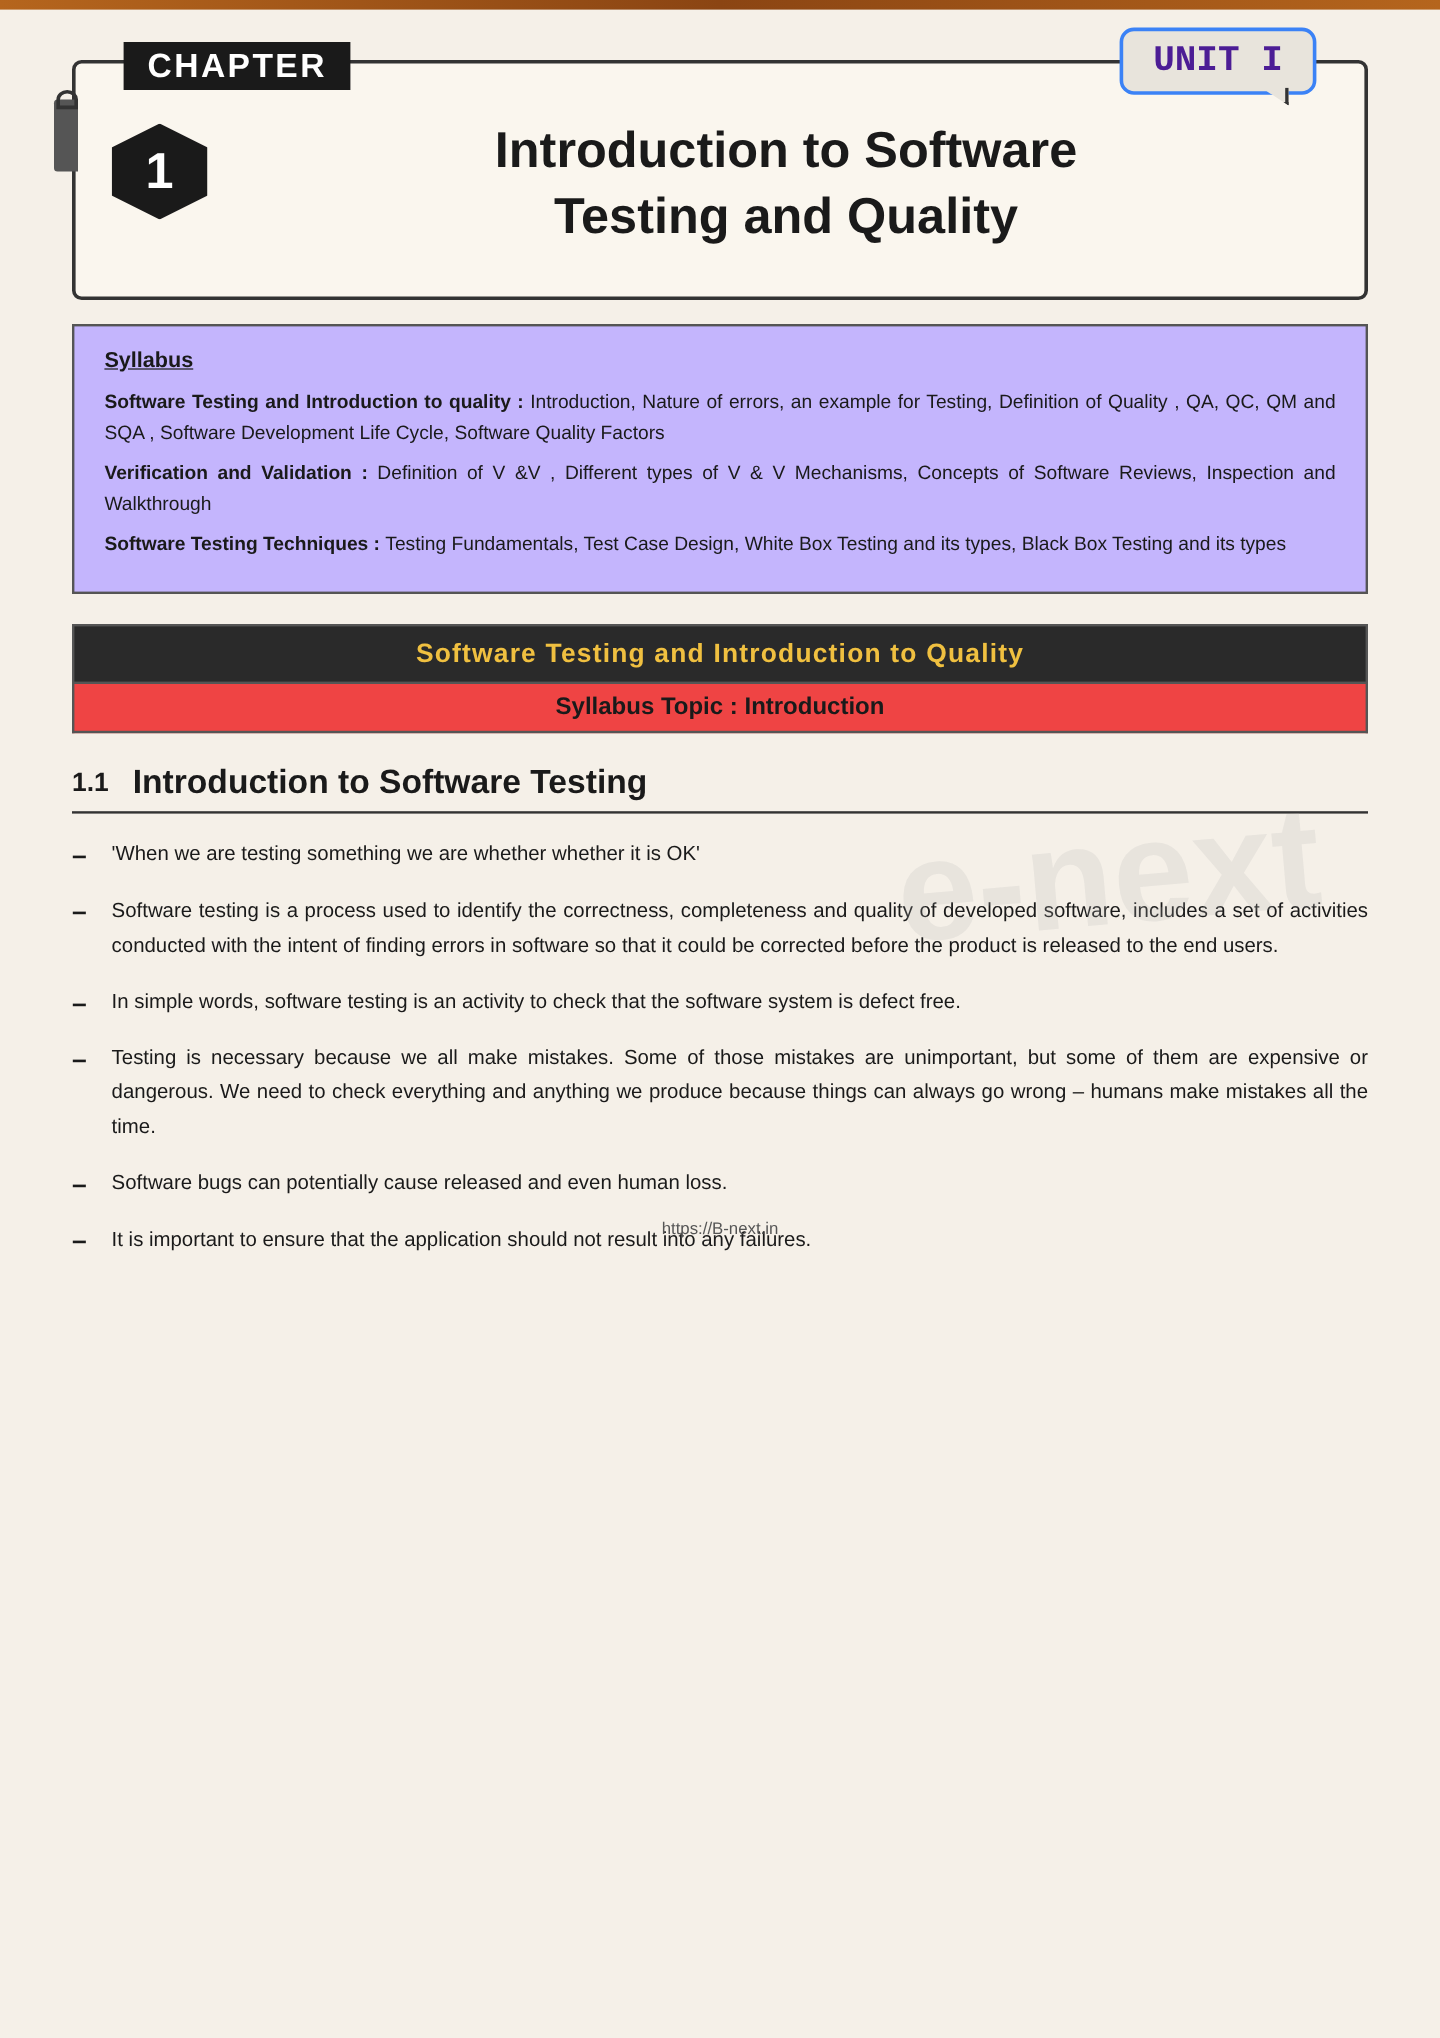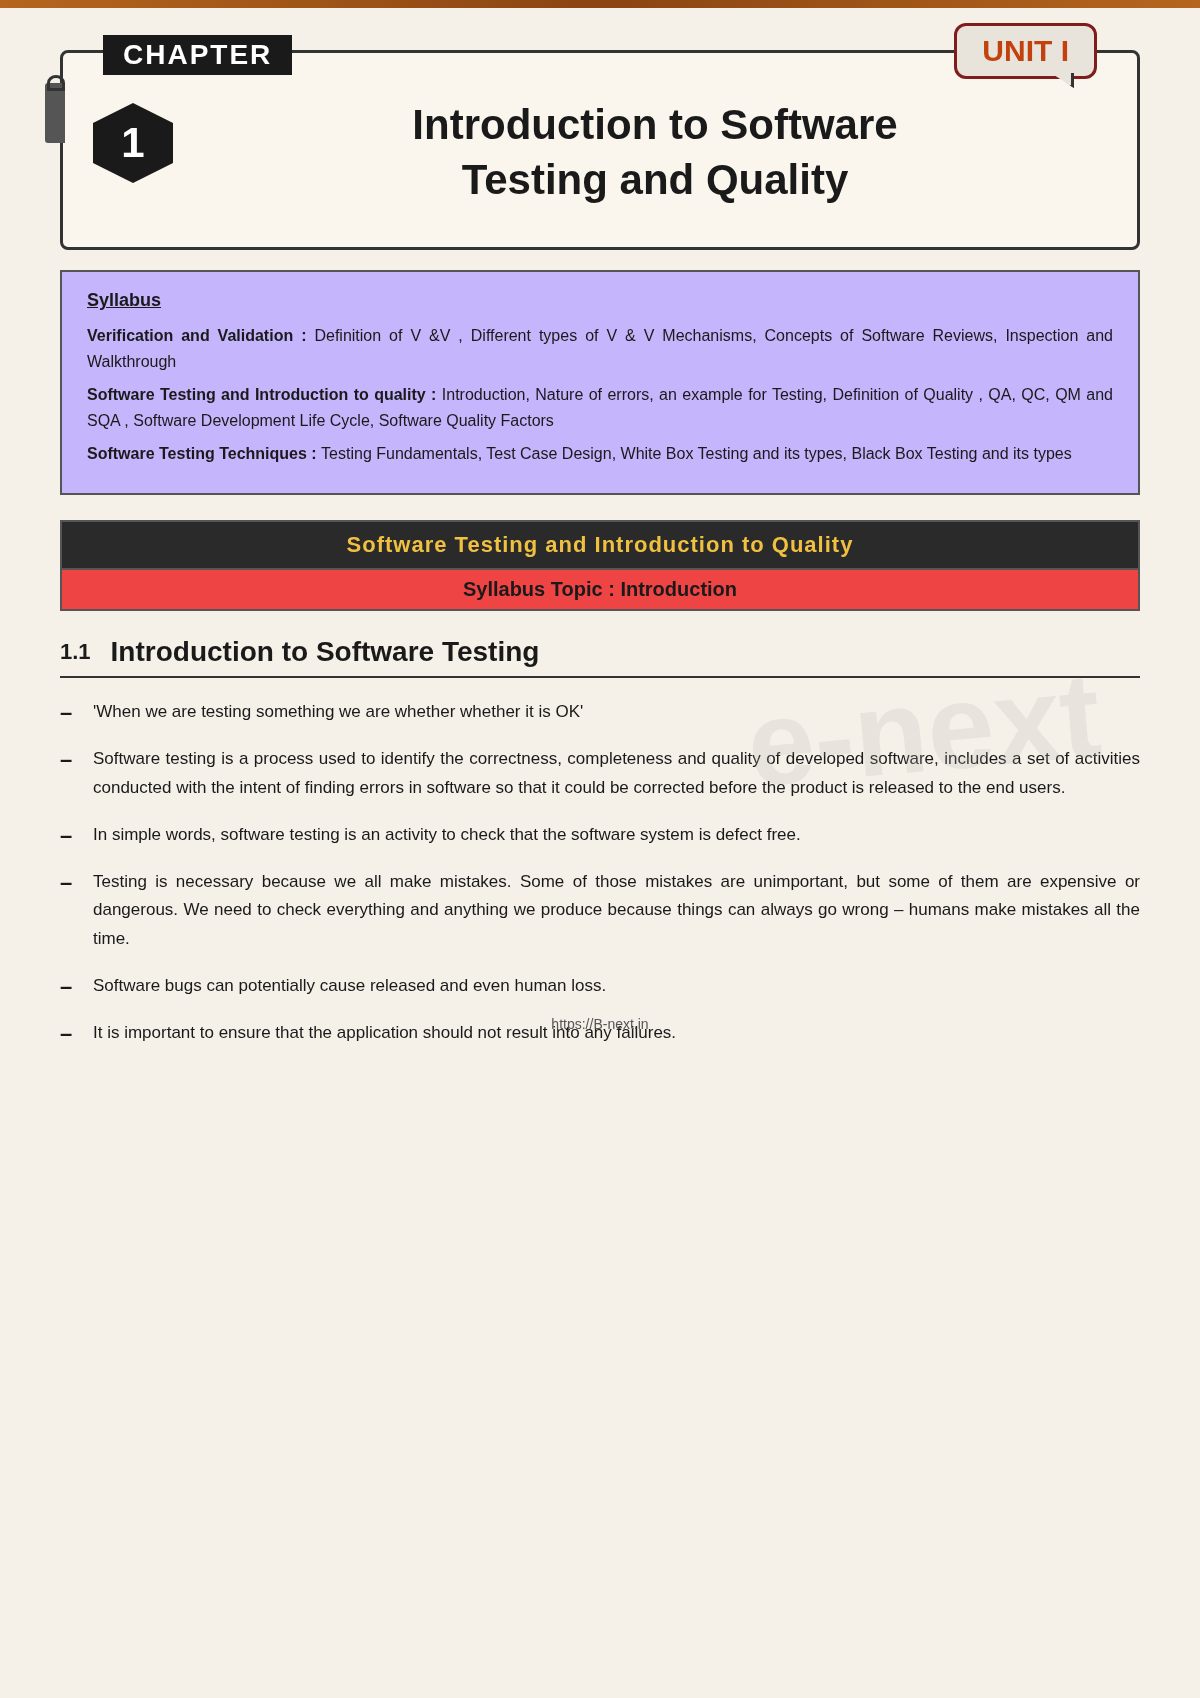--- a/index.html
+++ b/index.html
@@ -81,27 +81,27 @@
       letter-spacing: 2px;
       font-family: Arial, sans-serif;
     }
 
     
     .unit-bubble {
       position: absolute;
       top: -30px;
       right: 40px;
       background-color: #e8e4dc;
-      border: 3px solid #7f1d1d;
+      border: 3px solid #3b82f6;
       border-radius: 12px;
       padding: 8px 25px;
       font-size: 30px;
       font-weight: bold;
-      font-family: Liberation Sans, sans-serif;
-      color: #c2410c;
+      font-family: Liberation Mono, monospace;
+      color: #4c1d95;
     }
     .unit-bubble::after {
       content: '';
       position: absolute;
       bottom: -12px;
       right: 20px;
       width: 20px;
       height: 12px;
       background-color: #e8e4dc;
       border-right: 3px solid #333;
@@ -318,25 +318,25 @@
           <span>Introduction to Software</span><br>
           <span>Testing and Quality</span>
         </div>
       </div>
     </div>
 
     <div class="syllabus-box">
       <div class="syllabus-title">Syllabus</div>
 
       <div class="syllabus-entry">
+        <span class="bold-topic">Software Testing and Introduction to quality : </span><span>Introduction, Nature of errors, an example for Testing, Definition of Quality , QA, QC, QM and SQA , Software Development Life Cycle, Software Quality Factors</span>
+      </div>
+
+      <div class="syllabus-entry">
         <span class="bold-topic">Verification and Validation : </span><span>Definition of V &amp;V , Different types of V &amp; V Mechanisms, Concepts of Software Reviews, Inspection and Walkthrough</span>
-      </div>
-
-      <div class="syllabus-entry">
-        <span class="bold-topic">Software Testing and Introduction to quality : </span><span>Introduction, Nature of errors, an example for Testing, Definition of Quality , QA, QC, QM and SQA , Software Development Life Cycle, Software Quality Factors</span>
       </div>
 
       <div class="syllabus-entry">
         <span class="bold-topic">Software Testing Techniques : </span><span>Testing Fundamentals, Test Case Design, White Box Testing and its types, Black Box Testing and its types</span>
       </div>
     </div>
 
     <div class="section-banner">
       <span class="section-banner-text">Software Testing and Introduction to Quality</span>
     </div>

